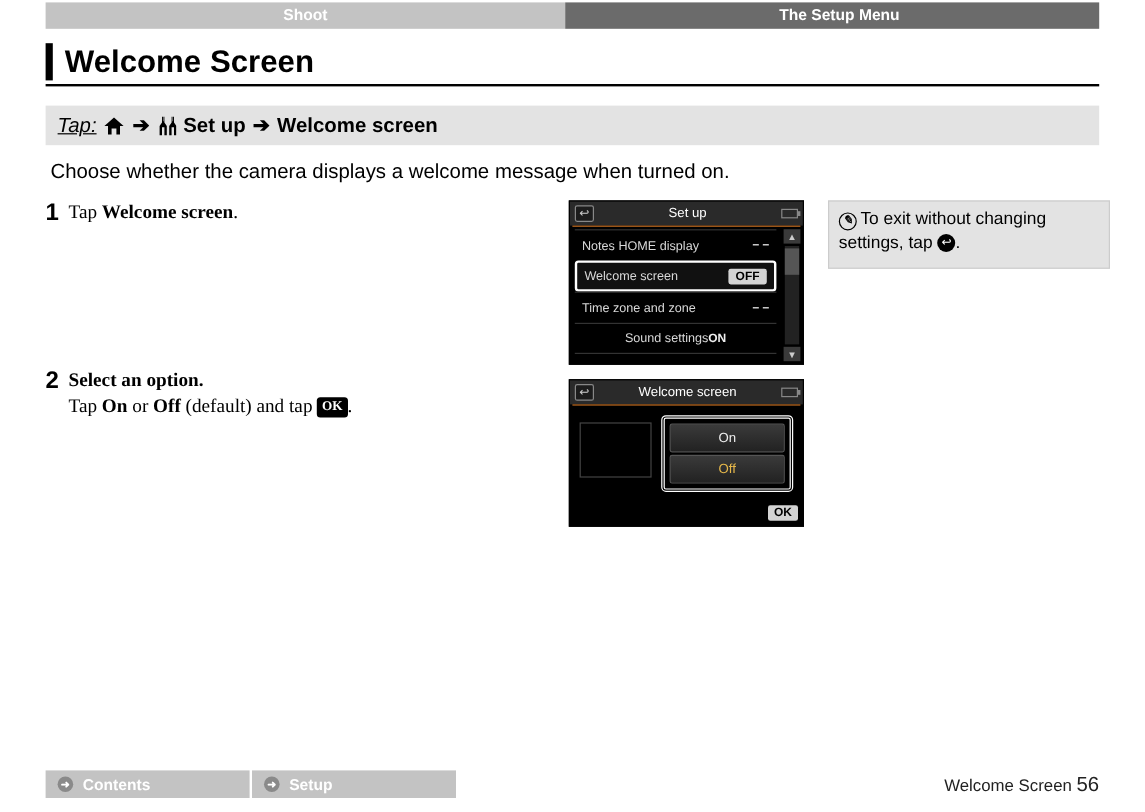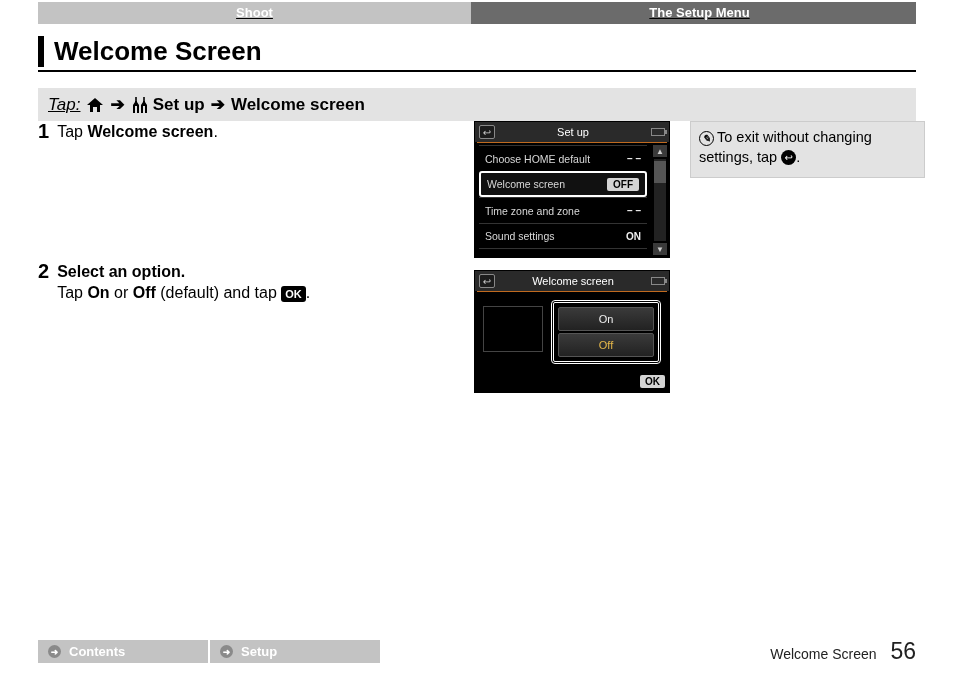--- a/index.html
+++ b/index.html
@@ -8,21 +8,21 @@
     height: 677px;
     font-family: "Segoe UI", "Helvetica Neue", Arial, sans-serif;
     font-size: 14px;
     color: #000;
     background: #fff;
     position: relative;
   }
   .page { padding: 0 38px; }
 
   
-  .tabs { display: flex; gap: 0; margin-top: 2px; text-decoration: underline; }
+  .tabs { display: flex; gap: 0; margin-top: 2px; }
   .tab {
     flex: 1;
     background: #c3c3c3;
     color: #fff;
     font-weight: bold;
     text-align: center;
     padding: 3px 0 4px;
     font-size: 13px;
   }
   .tab.active { background: #6b6b6b; padding-left: 12px; }
@@ -49,21 +49,21 @@
   .desc { margin: 12px 4px 14px; font-size: 17px; }
 
   
   .steps-row { display: flex; align-items: flex-start; gap: 16px; }
   .steps-col { flex: 0 0 420px; }
   .screen-col { flex: 0 0 200px; }
   .tip-col { flex: 0 0 235px; }
 
   .step { display:flex; gap:8px; margin-bottom: 8px; }
   .step-num { font-size: 20px; font-weight: bold; line-height: 1; }
-  .step-body { font-size: 16px; line-height: 1.35; }
+  .step-body { font-size: 16px; line-height: 1.35; font-family: Liberation Serif, serif; }
   .step-body b { font-weight: bold; }
 
   .ok-badge {
     display: inline-flex; align-items: center; justify-content: center;
     background: #000; color:#fff; font-size:11px; font-weight:bold;
     border-radius:3px; padding:1px 4px; vertical-align: middle;
   }
 
   
   .camscreen {
@@ -81,21 +81,21 @@
   }
   .cs-title { font-size:11px; color:#fff; }
   .cs-batt { width:14px; height:8px; border:1px solid #888; position:relative; }
   .cs-batt::after { content:""; position:absolute; right:-3px; top:1px; width:2px; height:4px; background:#888; }
 
   .cs-body { position:relative; padding:2px 4px 0; }
   .cs-row {
     display:flex; align-items:center; justify-content:space-between;
     height:26px; padding:0 6px; border-top:1px solid #333; font-size:10.5px;
   }
-  .cs-row:last-child{ border-bottom:1px solid #333;}
+  .cs-row:last-child{ border-bottom:1px solid #333;justify-content:center;}
   .cs-row .rlabel { color:#d8d8d8; }
   .cs-row .rval { color:#eee; font-weight:bold; font-size:10px;}
   .cs-row.sel {
     border:2px solid #fff; border-radius:3px; background:#111;
   }
   .cs-row.sel .rval {
     background:#d4d4d4; color:#000; padding:1px 6px; border-radius:2px;
   }
   .cs-hr-orange { height:1px; background:#c06a1f; margin:0 2px; }
 
@@ -149,21 +149,21 @@
   .footer-links { display:flex; gap:2px; }
   .flink {
     width:170px; background:#c3c3c3; color:#fff; font-weight:bold;
     font-size:13px; padding:4px 10px; display:flex; align-items:center; gap:8px;
   }
   .flink .dot {
     display:inline-flex; width:13px; height:13px; border-radius:50%; background:#8a8a8a;
     align-items:center; justify-content:center; color:#fff; font-size:9px;
   }
   .pageno { font-size:14px; color:#222; }
-  .pageno .num { font-size:23px; margin-left:10px; }
+  .pageno .num { font-size:17px; margin-left:0; }
 
   svg.icon { vertical-align:middle; }
 </style>
 </head>
 <body>
 
 <div class="page">
 
   <div class="tabs">
     <div class="tab">Shoot</div>
@@ -183,20 +183,21 @@
       </svg>
     <span class="arrow">➔</span>
     <svg class="icon" width="16" height="16" viewBox="0 0 16 16">
         <path d="M4 0 L4 5 L2 8 L2 16 L4 16 L4 9 L6 9 L6 16 L8 16 L8 8 L6 5 L6 0 L5.2 0 L5.2 4 L4.8 4 L4.8 0 Z M12 0 L12 5 L10 8 L10 16 L12 16 L12 9 L14 9 L14 16 L16 16 L16 8 L14 5 L14 0 L13.2 0 L13.2 4 L12.8 4 L12.8 0 Z" fill="#000"></path>
       </svg>
     <b>Set up</b>
     <span class="arrow">➔</span>
     <b>Welcome screen</b>
   </div>
 
+  <p class="desc">Choose whether the camera displays a welcome message when turned on.</p>
 
   <div class="steps-row">
     <div class="steps-col">
       <div class="step">
         <div class="step-num">1</div>
         <div class="step-body">
           <span>Tap </span><b>Welcome screen</b><span>.</span>
         </div>
       </div>
 
@@ -220,21 +221,21 @@
           <span class="cs-batt"></span>
         </div>
         <div class="cs-hr-orange"></div>
         <div class="cs-body" style="height:114px">
           <div class="cs-scroll-up">▲</div>
           <div class="cs-track"></div>
           <div class="cs-thumb"></div>
           <div class="cs-scroll-down">▼</div>
           <div style="margin-right:18px">
             <div class="cs-row">
-              <span class="rlabel">Choose HOME default</span>
+              <span class="rlabel">Notes HOME display</span>
               <span class="rval">– –</span>
             </div>
             <div class="cs-row sel">
               <span class="rlabel">Welcome screen</span>
               <span class="rval">OFF</span>
             </div>
             <div class="cs-row">
               <span class="rlabel">Time zone and zone</span>
               <span class="rval">– –</span>
             </div>

